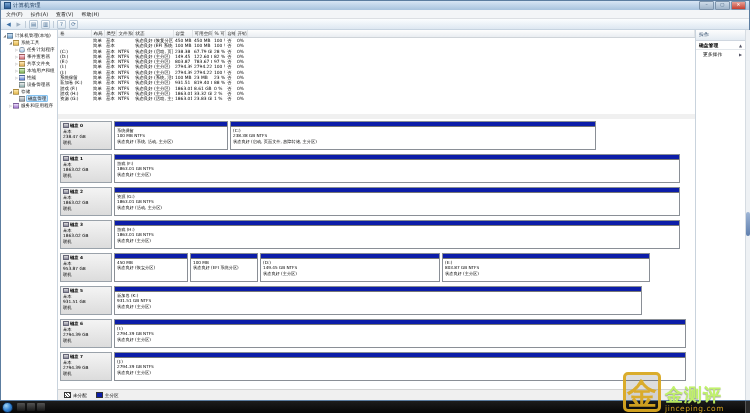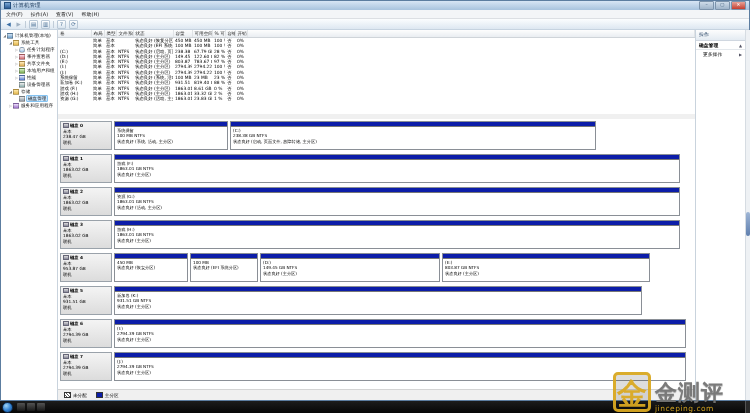--- a/index.html
+++ b/index.html
@@ -69,21 +69,21 @@
   .edge-thumb{position:absolute;left:0;width:4px;height:24px;top:182px;background:linear-gradient(#9fb6d6,#5f7fae);border-radius:2px;}
   
   .taskbar{position:absolute;left:0;right:0;bottom:0;height:12px;background:linear-gradient(#1c1c1c,#060606);display:flex;align-items:center;padding:0 2px;}
   .start-orb{width:9px;height:9px;border-radius:50%;background:radial-gradient(circle at 35% 30%,#9fd4f7,#2f7fd0 55%,#1a4e8a);border:1px solid #0e2c50;margin-right:4px;}
   .task-ico{width:8px;height:8px;margin-right:2px;border-radius:1px;background:linear-gradient(rgba(255,255,255,.25),rgba(255,255,255,.06));}
   .show-desktop{position:absolute;right:0;top:0;bottom:0;width:4px;background:#2a2a2a;border-left:1px solid #555;}
   
   .watermark{position:absolute;right:26px;bottom:1px;display:flex;align-items:flex-end;gap:4px;opacity:.95;pointer-events:none;}
   .wm-seal{width:38px;height:40px;border:3px solid #d9a821;border-radius:5px;color:#d9a821;font-size:30px;font-weight:bold;text-align:center;line-height:38px;background:rgba(20,20,20,.15);box-sizing:border-box;}
   .wm-col{display:flex;flex-direction:column;line-height:1;}
-  .wm-brand{font-size:22px;font-weight:bold;color:#737373;letter-spacing:1px;text-shadow:0 1px 1px rgba(0,0,0,.4);}
+  .wm-brand{font-size:18px;font-weight:bold;color:#bef264;letter-spacing:1px;text-shadow:0 1px 1px rgba(0,0,0,.4);}
   .wm-domain{font-size:7.5px;color:#d9a821;margin-top:1px;letter-spacing:.5px;}
 </style>
 </head>
 <body>
 
 <div class="window">
 
   <div class="titlebar">
     <span class="app-icon"></span>
     <span class="title-text">计算机管理</span>

